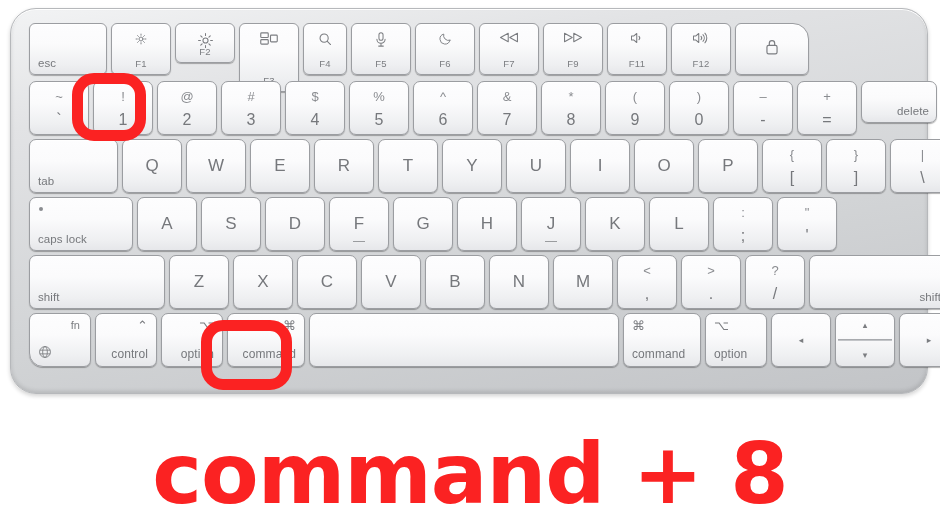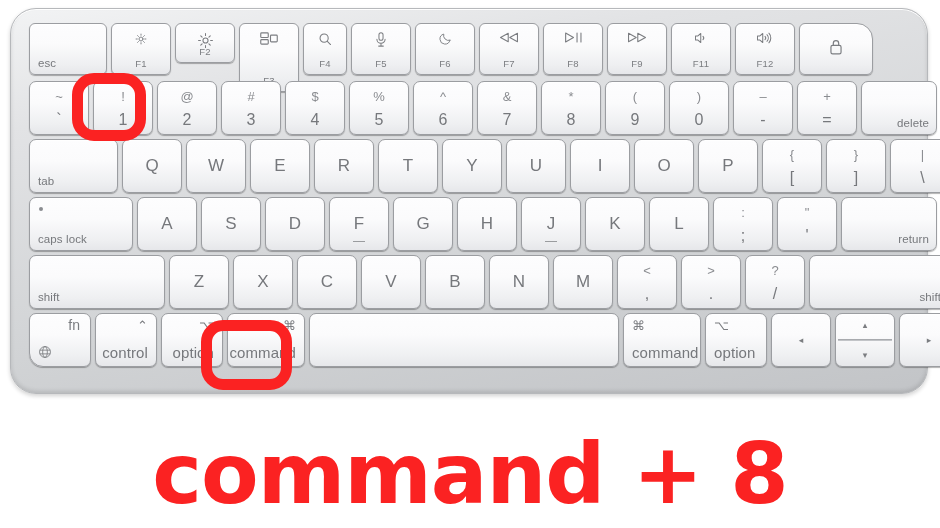--- a/index.html
+++ b/index.html
@@ -150,26 +150,26 @@
   .mod-sym {
     position: absolute;
     right: 8px; top: 5px;
     font-size: 13px;
     line-height: 14px;
     color: #7b7d81;
   }
   .mod-word {
     position: absolute;
     right: 8px; bottom: 5px;
-    font-size: 15px;
+    font-size: 12px;
     letter-spacing: .1px;
     color: #76787c;
     white-space: nowrap;
   }
-  .fn-key .mod-sym { right: 10px; top: 4px; font-size: 14px; }
+  .fn-key .mod-sym { right: 10px; top: 4px; font-size: 11px; }
   .globe-glyph {
     position: absolute;
     left: 8px; bottom: 4px;
     font-size: 14px;
     line-height: 15px;
     color: #7b7d81;
   }
   .caps-dot {
     position: absolute;
     left: 9px; top: 9px;
@@ -303,29 +303,20 @@
           <span class="fn-glyph">
             <svg width="20" height="11" viewBox="0 0 26 14" fill="none" stroke="#7b7d81" stroke-width="1.4" stroke-linejoin="round">
               <path d="M12 1.4 2 7l10 5.6z"></path>
               <path d="M24 1.4 14 7l10 5.6z"></path>
             </svg>
           </span>
           <span class="fn-name">F7</span>
         </div>
         <div class="key" style="width:60px;height:52px">
           <span class="fn-glyph">
-            <svg width="19" height="11" viewBox="0 0 24 14" fill="none" stroke="#7b7d81" stroke-width="1.4" stroke-linejoin="round">
-              <path d="M2 1.4 12 7 2 12.6z"></path>
-              <path d="M16.5 1.4v11.2M21.5 1.4v11.2" stroke-linecap="round"></path>
-            </svg>
-          </span>
-          <span class="fn-name">F8</span>
-        </div>
-        <div class="key" style="width:60px;height:52px">
-          <span class="fn-glyph">
             <svg width="20" height="11" viewBox="0 0 26 14" fill="none" stroke="#7b7d81" stroke-width="1.4" stroke-linejoin="round">
               <path d="M2 1.4 12 7 2 12.6z"></path>
               <path d="M14 1.4 24 7l-10 5.6z"></path>
             </svg>
           </span>
           <span class="fn-name">F9</span>
         </div>
         <div class="key" style="width:60px;height:52px">
           <span class="fn-glyph">
             <svg width="15" height="12" viewBox="0 0 20 16" fill="none" stroke="#7b7d81" stroke-width="1.4" stroke-linejoin="round" stroke-linecap="round">
@@ -400,21 +391,21 @@
           <span class="dual-bot">0</span>
         </div>
         <div class="key" style="width:60px;height:54px">
           <span class="dual-top">–</span>
           <span class="dual-bot">-</span>
         </div>
         <div class="key" style="width:60px;height:54px">
           <span class="dual-top">+</span>
           <span class="dual-bot">=</span>
         </div>
-        <div class="key" style="width:76px;height:54px">
+        <div class="key" style="width:76px;height:42px">
           <span class="lbl-br">delete</span>
         </div>
       </div>
 
       <div class="krow row-qwe">
         <div class="key" style="width:89px;height:54px">
           <span class="lbl-bl">tab</span>
         </div>
         <div class="key" style="width:60px;height:54px">
           <span class="lbl-alpha">Q</span>
@@ -492,23 +483,20 @@
         <div class="key" style="width:60px;height:54px">
           <span class="lbl-alpha">L</span>
         </div>
         <div class="key" style="width:60px;height:54px">
           <span class="dual-top">:</span>
           <span class="dual-bot">;</span>
         </div>
         <div class="key" style="width:60px;height:54px">
           <span class="dual-top">"</span>
           <span class="dual-bot">'</span>
-        </div>
-        <div class="key" style="width:96px;height:54px">
-          <span class="lbl-br">return</span>
         </div>
       </div>
 
       <div class="krow row-zxc">
         <div class="key" style="width:136px;height:54px">
           <span class="lbl-bl">shift</span>
         </div>
         <div class="key" style="width:60px;height:54px">
           <span class="lbl-alpha">Z</span>
         </div>

